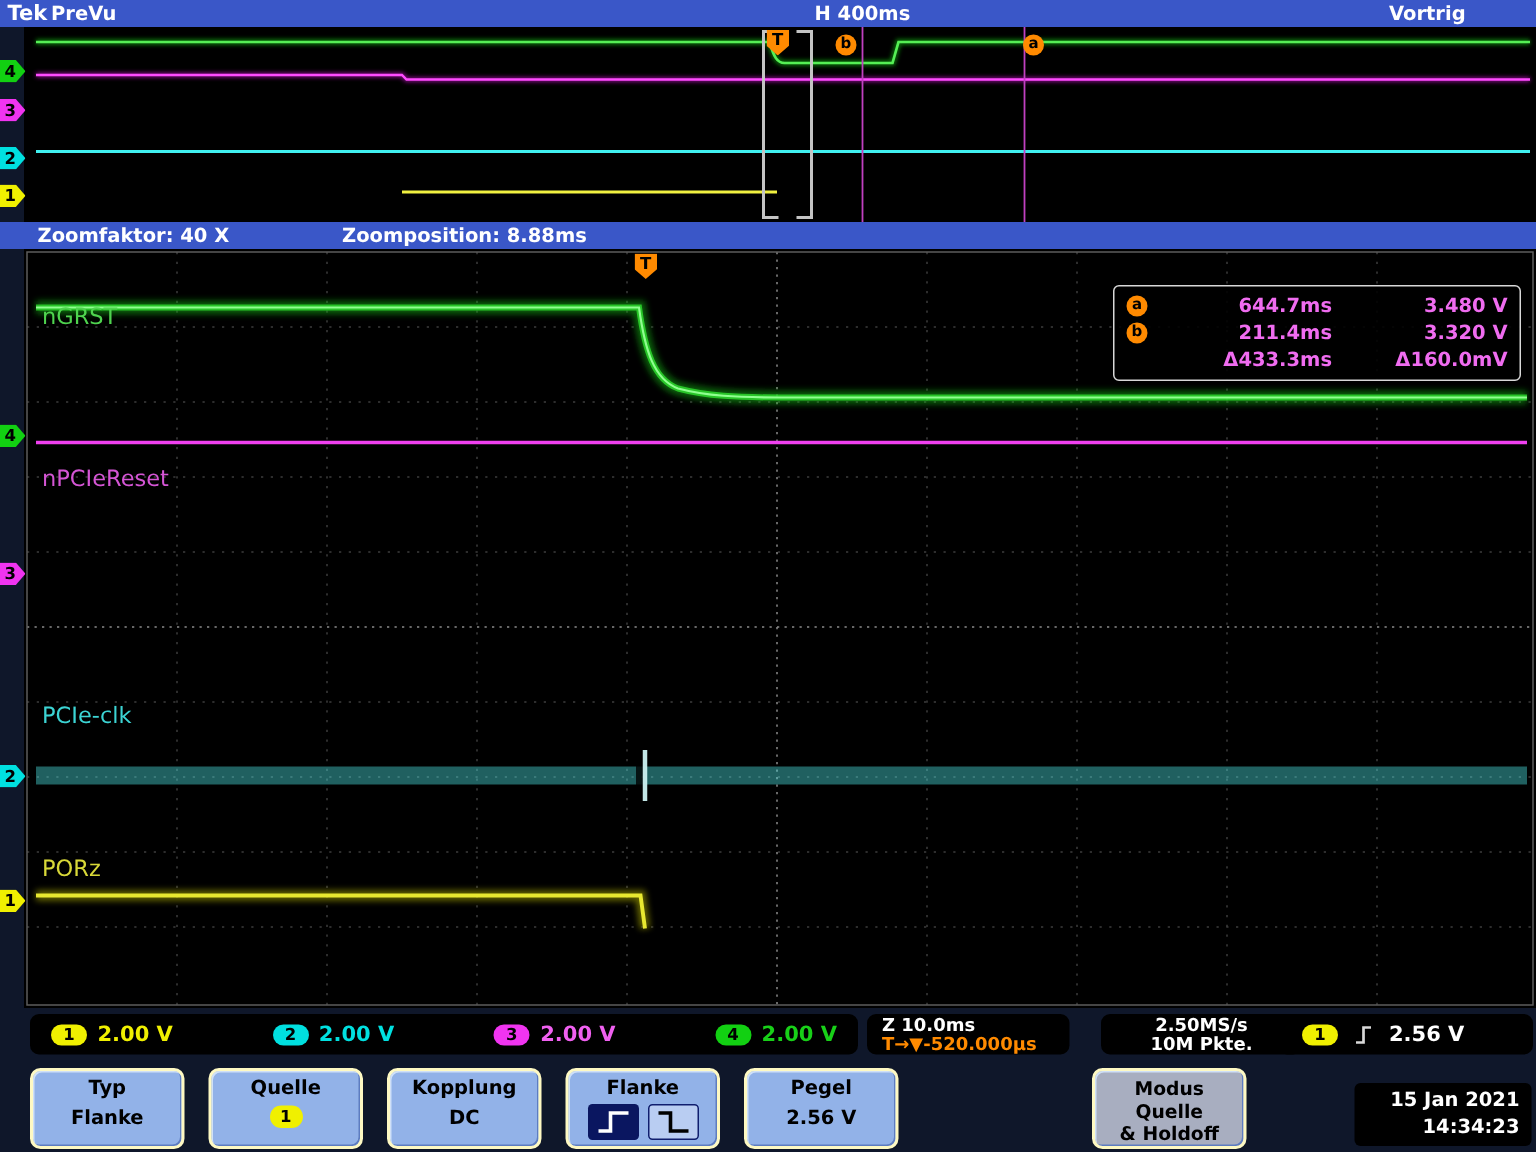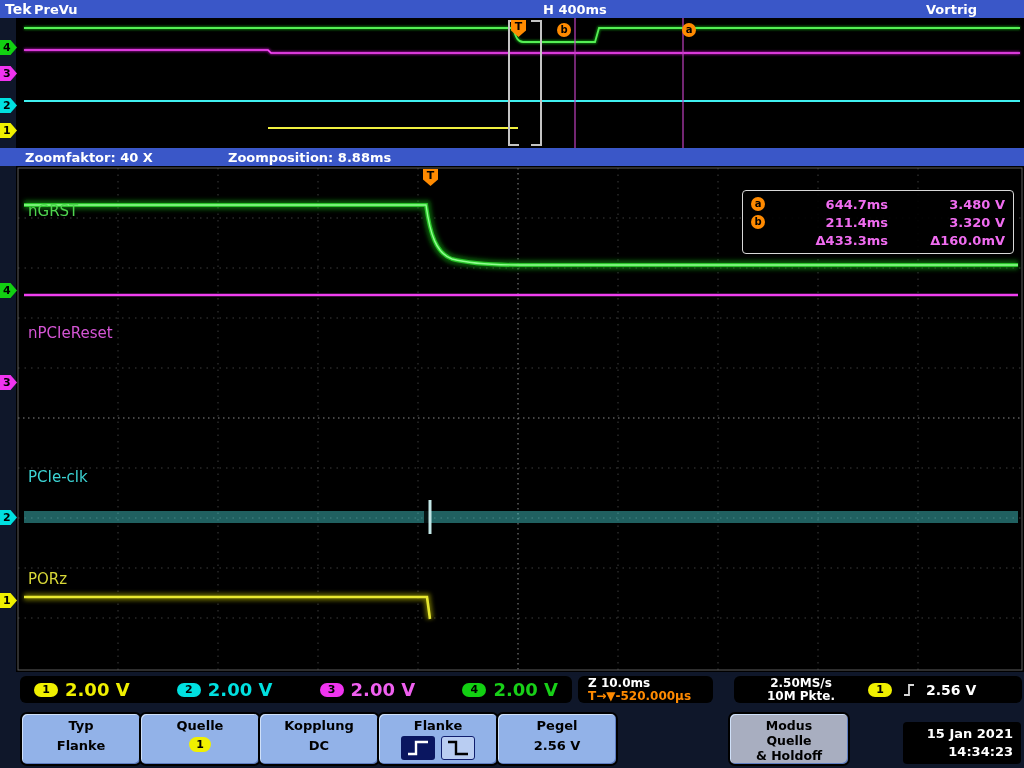--- a/index.html
+++ b/index.html
@@ -47,32 +47,32 @@
           color:#f06cf0;font-size:13px;font-weight:bold;}
   .currow .t,.currow .v{text-align:right;}
 
   
   .sbox{top:676px;height:27px;background:#000;border-radius:6px;}
   .chanbox{left:20px;width:552px;display:flex;align-items:center;justify-content:space-between;
            padding:0 14px;box-sizing:border-box;}
   .chitem{display:flex;align-items:center;gap:7px;}
   .pill{display:inline-block;width:24px;height:14px;border-radius:8px;color:#000;
         font-size:11px;font-weight:bold;text-align:center;line-height:14px;}
-  .chval{font-size:18px;font-weight:bold;}
+  .chval{font-size:14px;font-weight:bold;}
   .v1{color:#f0f000;} .v2{color:#00e0e0;} .v3{color:#f060f0;} .v4{color:#18d018;}
   .zbox{left:578px;width:135px;padding:1px 0 0 10px;box-sizing:border-box;}
   .zline1{color:#fff;font-size:12px;font-weight:bold;line-height:13px;}
   .zline2{color:#ff8a00;font-size:12px;font-weight:bold;line-height:12px;}
   .ratebox{left:734px;width:134px;text-align:center;padding-top:1px;box-sizing:border-box;}
   .rline{color:#fff;font-size:12px;font-weight:bold;line-height:13px;}
   .trigbox{left:852px;width:170px;display:flex;align-items:center;gap:10px;padding:0 0 0 16px;box-sizing:border-box;}
   .tlevel{color:#fff;font-size:14px;font-weight:bold;}
 
   
-  .mbtn{top:712px;width:122px;height:54px;background:#92b2e8;border:2px solid #000000;
+  .mbtn{top:712px;width:103px;height:54px;background:#92b2e8;border:2px solid #fef9c3;
         border-radius:7px;box-sizing:border-box;text-align:center;
         box-shadow:inset 1px 1px 0 #cfe0f8, inset -1px -1px 0 #5d7cc0;}
   .mtitle{font-size:13px;font-weight:bold;color:#000;margin-top:4px;line-height:15px;}
   .mval{font-size:13px;font-weight:bold;color:#000;margin-top:5px;line-height:15px;}
   .srcpill{display:inline-block;width:22px;height:15px;border-radius:8px;background:#f0f000;
            color:#000;font-size:11px;font-weight:bold;line-height:15px;margin-top:4px;}
   .edges{display:flex;justify-content:center;gap:6px;margin-top:3px;}
   .ebox{width:34px;height:24px;border-radius:3px;display:flex;align-items:center;justify-content:center;}
   .ebox.sel{background:#0a1660;}
   .ebox.uns{background:#b9cdf2;border:1px solid #101e6e;box-sizing:border-box;}
@@ -189,21 +189,21 @@
   </div>
 
   <div class="abs chmark c4" style="left:0;top:283px">4</div>
   <div class="abs chmark c3" style="left:0;top:375px">3</div>
   <div class="abs chmark c2" style="left:0;top:510px">2</div>
   <div class="abs chmark c1" style="left:0;top:593px">1</div>
 
   <div class="abs tflag" style="left:423px;top:169px">T</div>
 
   <div class="abs trlabel lgreen" style="left:28px;top:202px">nGRST</div>
-  <div class="abs trlabel lmag" style="left:28px;top:324px">nPCIeReset</div>
+  <div class="abs trlabel lmag" style="left:28px;top:310px">nPCIeReset</div>
   <div class="abs trlabel lcyan" style="left:28px;top:468px">PCIe-clk</div>
   <div class="abs trlabel lyel" style="left:28px;top:570px">PORz</div>
 
   <div class="abs curbox">
     <div class="currow">
       <span class="curdot">a</span>
       <span class="t">644.7ms</span>
       <span class="v">3.480 V</span>
     </div>
     <div class="currow">

